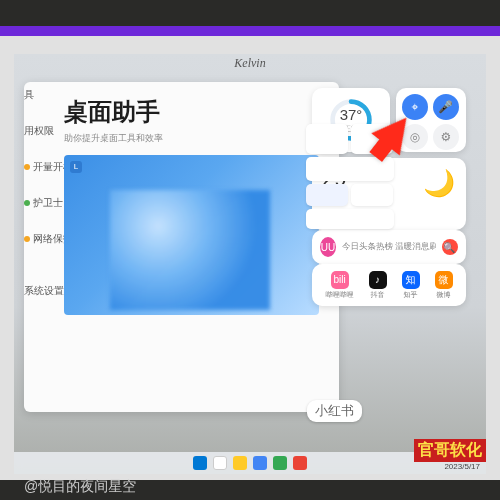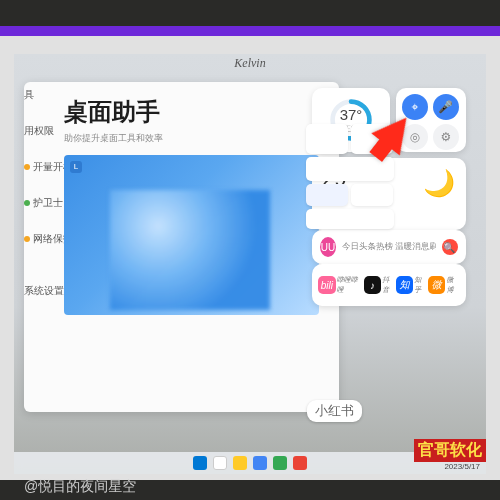--- a/index.html
+++ b/index.html
@@ -98,21 +98,21 @@
   .wx-cond { font-size:9px; color:#777; margin-top:2px;}
   .wx-range { font-size:8px; color:#9aa0a6; margin-top:2px;}
   .wx-icon { font-size:26px; margin-top:2px;}
 
   .card-search { width:154px; height:34px; flex-direction:row; padding:0 8px; gap:6px;}
   .chip-red { width:16px;height:20px;border-radius:50%;background:#ec4899;color:#fff;font-size:10px;display:flex;align-items:center;justify-content:center;}
   .search-txt { flex:1; font-size:8.5px; color:#888; white-space:nowrap; overflow:hidden;}
   .search-go { width:16px;height:16px;border-radius:50%;background:#ff4a3d;color:#fff;font-size:10px;display:flex;align-items:center;justify-content:center;}
 
   .card-apps { width:154px; height:42px; display:flex; flex-direction:row; justify-content:space-around; align-items:center; padding:4px 6px;}
-  .app { display:flex; flex-direction:row; align-items:center; gap:1px;font-style:italic;}
+  .app { display:flex; flex-direction:column; align-items:center; gap:1px;}
   .app-ico { width:18px;height:18px;border-radius:5px; display:flex;align-items:center;justify-content:center; font-size:10px; color:#fff;}
   .app-lbl { font-size:7px; color:#777;}
 
   
   .arrow {
     position:absolute;
     right:72px; top:60px;
     width:0;height:0;
     border-left:18px solid transparent;
     border-right:18px solid transparent;

